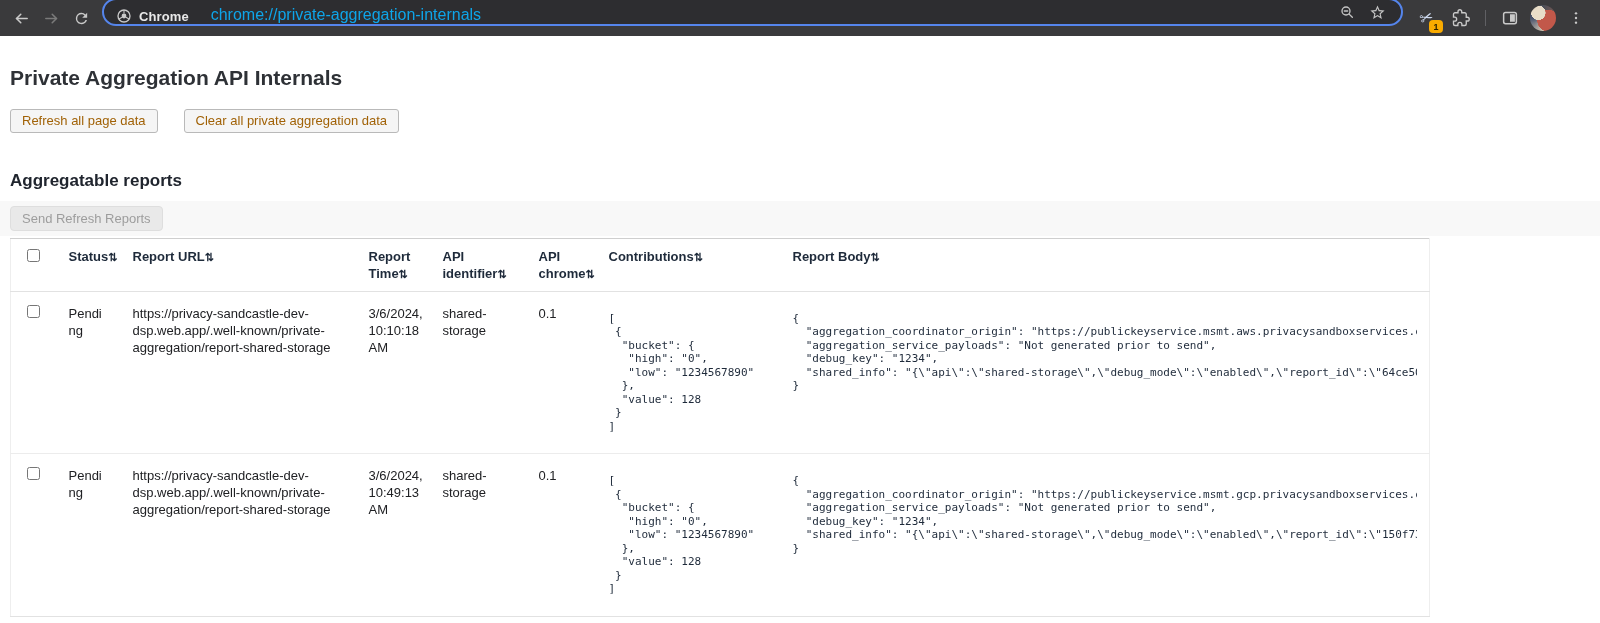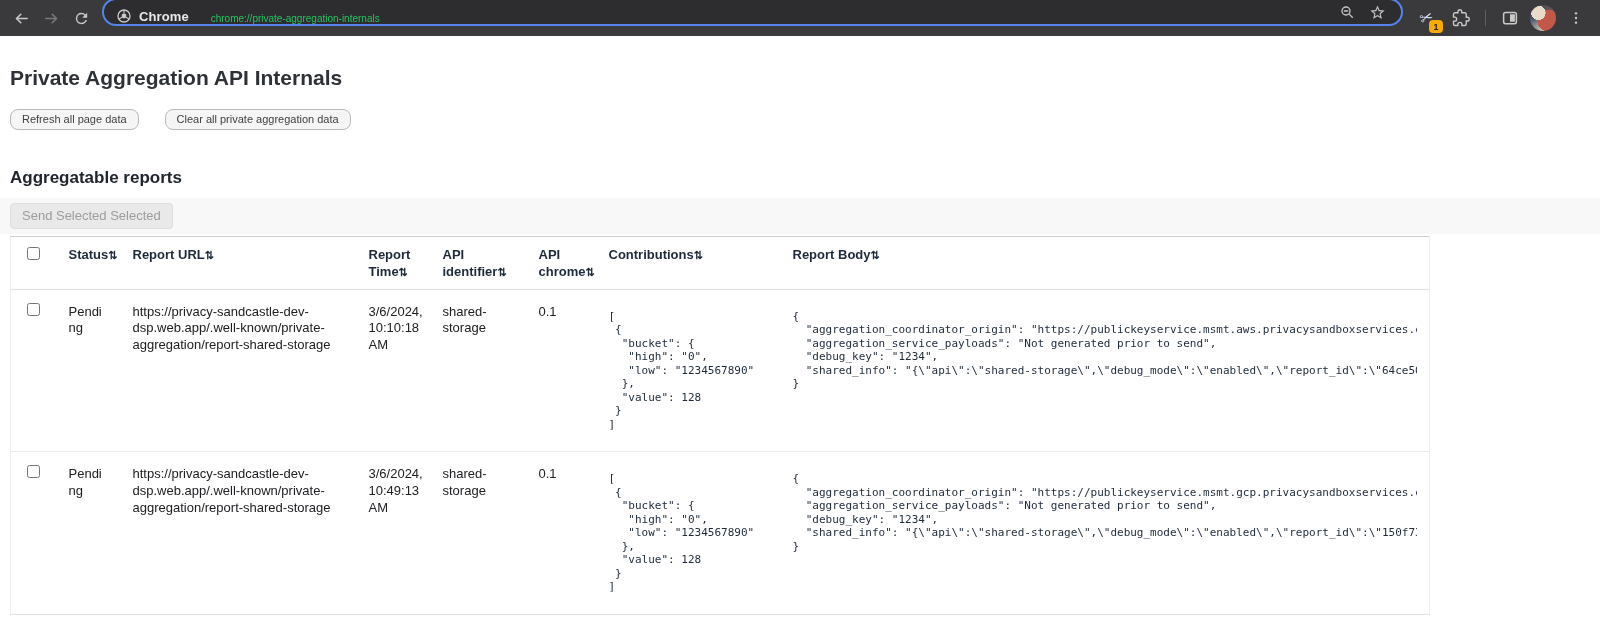--- a/index.html
+++ b/index.html
@@ -8,39 +8,39 @@
 
   
   .toolbar { height:36px; background:#3a3a3c; display:flex; align-items:center; padding:0 10px 0 6px; }
   .nav-btn { width:30px; height:30px; display:flex; align-items:center; justify-content:center; color:#c9c9c9; flex:0 0 auto; border-radius:50%; }
   .nav-btn.disabled { color:#7a7a7a; }
   .nav-btn svg { display:block; }
 
   .omnibox { flex:1 1 auto; height:28px; margin:0 10px 12px 6px; background:#2d2d30; border:2px solid #5585ec; border-radius:15px; display:flex; align-items:flex-end; padding:0 12px; min-width:0; }
   .chrome-chip { display:flex; align-items:center; gap:7px; flex:0 0 auto; }
   .chrome-chip .label { font-size:13px; font-weight:700; color:#e8e8e8; letter-spacing:.1px; }
-  .url-text { font-size:10px; color:#22c55e; margin-left:22px; flex:1 1 auto; white-space:nowrap; overflow:hidden; }
+  .url-text { font-size:16px; color:#0ea5e9; margin-left:22px; flex:1 1 auto; white-space:nowrap; overflow:hidden; }
   .omni-icon { width:24px; height:24px; display:flex; align-items:center; justify-content:center; color:#c4c4c4; flex:0 0 auto; margin-left:6px; }
 
   .tb-right { display:flex; align-items:center; gap:6px; flex:0 0 auto; }
   .ext-icon { position:relative; width:28px; height:28px; display:flex; align-items:center; justify-content:center; }
   .scissors-glyph { font-size:16px; color:#ccd8ee; transform:rotate(-20deg); line-height:1; }
   .ext-badge { position:absolute; right:-2px; bottom:-1px; min-width:14px; height:13px; background:#f9ab00; border-radius:4px; font-size:9px; font-weight:700; color:#2b2000; display:flex; align-items:center; justify-content:center; padding:0 3px; }
   .puzzle-icon, .panel-icon, .kebab-icon { width:28px; height:28px; display:flex; align-items:center; justify-content:center; color:#c9c9c9; }
   .tb-divider { width:1px; height:16px; background:#606064; margin:0 4px; }
   .avatar { width:26px; height:26px; border-radius:50%; background:
       radial-gradient(circle at 32% 30%, #e8dcc8 0 28%, transparent 29%),
       radial-gradient(circle at 70% 60%, #c2584a 0 45%, transparent 46%),
       conic-gradient(#4a4f58, #8a5a50, #d9cbb6, #45506b, #4a4f58); }
 
   
   .content { color:#202124; }
   h1.page-title { font-size:21px; font-weight:700; color:#2e3136; margin:30px 16px 0 10px; }
   .btn-row { display:flex; gap:26px; margin:19px 0 0 10px; }
-  .btn { font-family:"Liberation Sans", sans-serif; font-size:11px; color:#404040; background:#f5f5f5; border:1px solid #b9b9b9; border-radius:8px; padding:3px 11px; line-height:1.2; cursor:pointer; }
+  .btn { font-family:"Liberation Sans", sans-serif; font-size:13px; color:#a16207; background:#f5f5f5; border:1px solid #b9b9b9; border-radius:3px; padding:3px 11px; line-height:1.2; cursor:pointer; }
   h2.section-heading { font-size:17px; font-weight:700; color:#20252e; margin:38px 0 10px 10px; }
 
   .send-bar { background:#f8f8f8; padding:5px 0 5px 10px; }
   .btn-disabled { font-family:"Liberation Sans", sans-serif; font-size:13px; color:#9d9d9d; background:#e9e9e9; border:1px solid #dedede; border-radius:4px; padding:4px 11px; line-height:1.2; cursor:default; }
 
   
   table.reports { width:1420px; margin:2px 10px 0 10px; border-collapse:collapse; table-layout:fixed;
     border-top:1px solid #cfcfcf; border-bottom:1px solid #e2e2e2; border-left:1px solid #eeeeee; border-right:1px solid #eeeeee; }
   col.c-check { width:46px; } col.c-status { width:64px; } col.c-url { width:236px; }
   col.c-time { width:74px; } col.c-apiid { width:96px; } col.c-apiver { width:70px; }
@@ -148,21 +148,21 @@
   <h1 class="page-title">Private Aggregation API Internals</h1>
 
   <div class="btn-row">
     <button class="btn">Refresh all page data</button>
     <button class="btn">Clear all private aggregation data</button>
   </div>
 
   <h2 class="section-heading">Aggregatable reports</h2>
 
   <div class="send-bar">
-    <button class="btn-disabled" disabled="">Send Selected Selected</button>
+    <button class="btn-disabled" disabled="">Send Refresh Reports</button>
   </div>
 
   <table class="reports">
     <colgroup>
       <col class="c-check">
         <col class="c-status">
         <col class="c-url">
         <col class="c-time">
       <col class="c-apiid">
         <col class="c-apiver">

